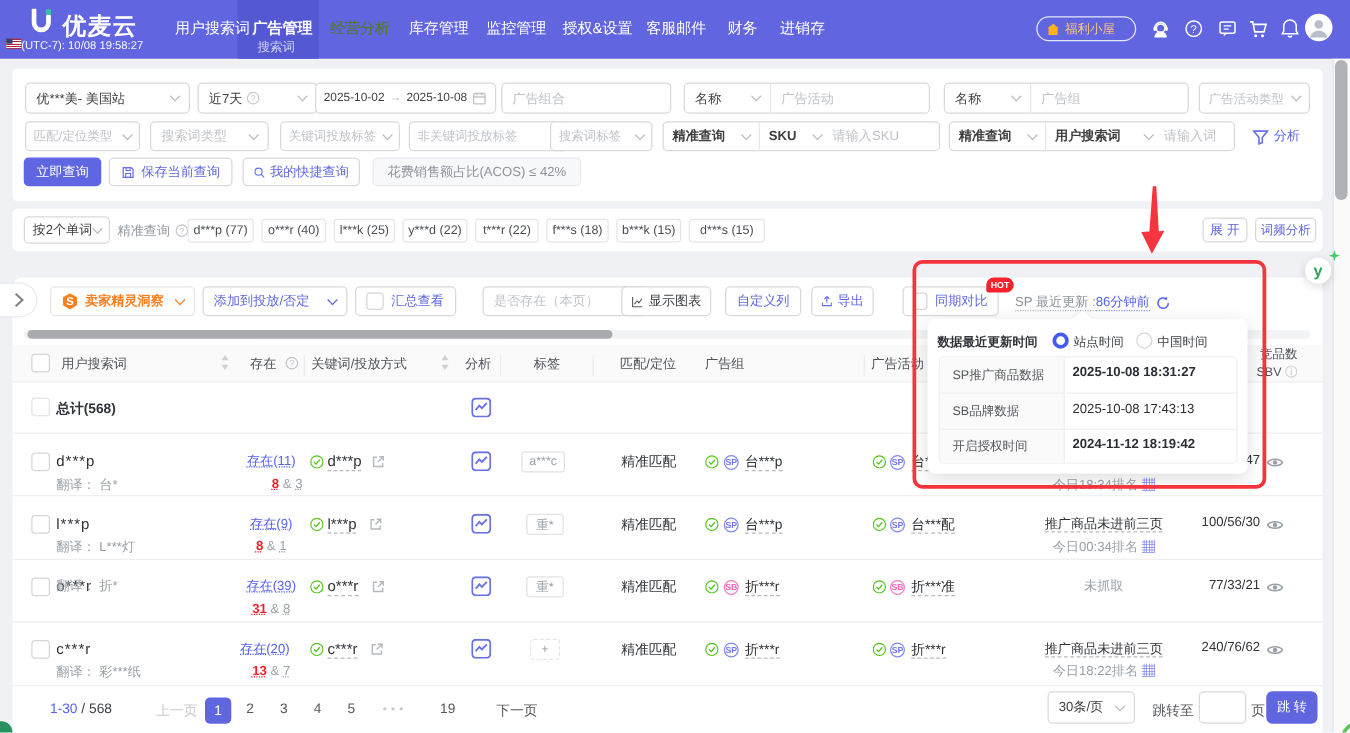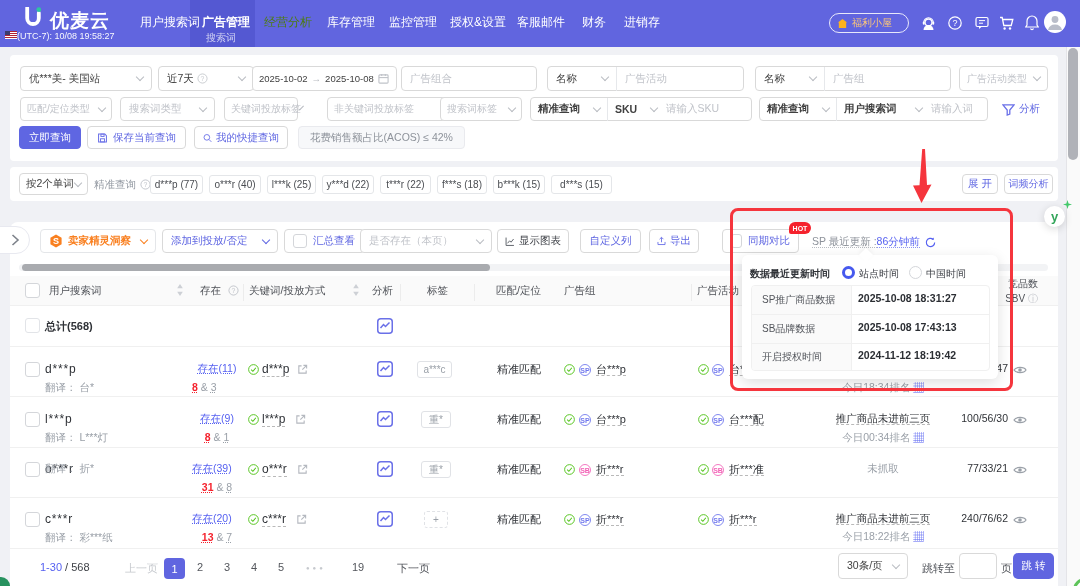--- a/index.html
+++ b/index.html
@@ -116,21 +116,21 @@
 </div>
 <div class="bx" style="left:755px;top:66px;width:196px;height:25px;padding:0">
  <span style="display:flex;align-items:center;padding:0 8px;width:68px">名称<span class="sp"></span><span class="car"></span></span>
  <span style="width:1px;height:24px;background:#e6e8eb"></span>
  <span class="ph" style="padding:0 8px">广告组</span>
 </div>
 <div class="bx ph" style="left:959px;top:66px;width:89px;height:25px;padding:0 7px;font-size:10px">广告活动类型<span class="sp"></span><span class="car"></span></div>
 
 <div class="bx ph" style="left:20px;top:97px;width:92px;height:24px;padding:0 6px;font-size:10px">匹配/定位类型<span class="sp"></span><span class="car"></span></div>
 <div class="bx ph" style="left:120px;top:97px;width:95px;height:24px">搜索词类型<span class="sp"></span><span class="car"></span></div>
-<div class="bx ph" style="left:224px;top:97px;width:74px;height:24px;padding:0 6px;font-size:10px">关键词投放标签<span class="sp"></span><span class="car"></span></div>
+<div class="bx ph" style="left:224px;top:97px;width:96px;height:24px;padding:0 6px;font-size:10px">关键词投放标签<span class="sp"></span><span class="car"></span></div>
 <div class="bx ph" style="left:327px;top:97px;width:128px;height:24px;padding:0 6px;font-size:10px">非关键词投放标签<span class="sp"></span><span class="car"></span></div>
 <div class="bx ph" style="left:440px;top:97px;width:82px;height:24px;padding:0 6px;font-size:10px">搜索词标签<span class="sp"></span><span class="car"></span></div>
 <div class="bx" style="left:530px;top:97px;width:222px;height:24px;padding:0">
  <span style="display:flex;align-items:center;padding:0 7px;width:76px;font-weight:bold">精准查询<span class="sp"></span><span class="car"></span></span>
  <span style="width:1px;height:23px;background:#e6e8eb"></span>
  <span style="display:flex;align-items:center;padding:0 7px;width:56px;font-weight:bold">SKU<span class="sp"></span><span class="car"></span></span>
  <span class="ph" style="padding:0 2px">请输入SKU</span>
 </div>
 <div class="bx" style="left:759px;top:97px;width:229px;height:24px;padding:0">
  <span style="display:flex;align-items:center;padding:0 7px;width:76px;font-weight:bold">精准查询<span class="sp"></span><span class="car"></span></span>
@@ -203,21 +203,21 @@
 </div>
 <div class="bx" style="left:162px;top:229px;width:116px;height:24px;padding:0 8px">
  <span class="pur" style="font-size:10.5px">添加到投放/否定</span>
     <span class="sp"></span>
  <span class="car" style="border-color:#5f66e2;border-width:1.5px"></span>
 </div>
 <div class="bx" style="left:284px;top:229px;width:81px;height:24px;padding:4px 8px">
  <span style="width:14px;height:14px;border:1px solid #d4d6da;border-radius:3px;background:#fff"></span>
  <span class="pur" style="margin-left:6px">汇总查看</span>
 </div>
-<div class="bx ph" style="left:360px;top:229px;width:132px;height:24px">是否存在（本页）<span class="sp"></span><span class="car"></span></div>
+<div class="bx ph" style="left:386px;top:229px;width:132px;height:24px">是否存在（本页）<span class="sp"></span><span class="car"></span></div>
 <div class="bx" style="left:497px;top:229px;width:72px;height:24px;padding:0 7px">
  <svg width="13" height="13" viewBox="0 0 14 14">
       <path d="M1.5 1.5 v11 h11" fill="none" stroke="#585c63" stroke-width="1.3"></path>
       <path d="M3.5 9.5 L6.5 6 L8.5 8 L12 3.5" fill="none" stroke="#585c63" stroke-width="1.3"></path>
     </svg>
  <span class="dk" style="margin-left:4px">显示图表</span>
 </div>
 <div class="bx" style="left:580px;top:229px;width:61px;height:24px;justify-content:center;padding:0">
     <span class="pur">自定义列</span>
   </div>
@@ -275,21 +275,21 @@
 <svg class="anic" style="left:377px;top:318px" viewBox="0 0 16 16">
     <rect x="0.75" y="0.75" width="14.5" height="14.5" rx="3" fill="none" stroke="#6a70e8" stroke-width="1.5"></rect>
     <path d="M3.5 10 L6.5 6.5 L8.5 8.5 L12.5 4.5" fill="none" stroke="#6a70e8" stroke-width="1.5"></path>
   </svg>
 <div class="hline" style="top:346px"></div>
 
 <div class="cb" style="left:25px;top:362px"></div>
 <div class="abs t13" style="left:45px;top:362px;color:#2f3237;font-size:12px;letter-spacing:0.8px">d***p</div>
 <div class="abs t12" style="left:45px;top:381px;color:#9aa0a8">翻译： 台*</div>
 <div class="abs t12" style="left:192px;top:362px;width:50px;text-align:center"><span class="lnk" style="text-decoration:underline dotted">存在(11)</span></div>
-<div class="abs t12" style="left:192px;top:381px;width:50px;text-align:left"><span style="color:#f5222d;font-weight:bold;text-decoration:underline dotted">8</span><span style="color:#9aa0a8"> &amp; </span><span style="color:#9aa0a8;text-decoration:underline dotted">3</span></div>
+<div class="abs t12" style="left:192px;top:381px;width:50px;text-align:right"><span style="color:#f5222d;font-weight:bold;text-decoration:underline dotted">8</span><span style="color:#9aa0a8"> &amp; </span><span style="color:#9aa0a8;text-decoration:underline dotted">3</span></div>
 <svg class="gchk" width="11" height="11" style="left:248px;top:364px;width:11px;height:11px" viewBox="0 0 14 14">
     <circle cx="7" cy="7" r="6.2" fill="none" stroke="#52c41a" stroke-width="1.2"></circle>
     <path d="M4 7.2 L6.2 9.3 L10 4.8" fill="none" stroke="#52c41a" stroke-width="1.3"></path>
   </svg>
 <div class="abs t13" style="left:262px;top:362px;color:#2f3237;font-size:12px"><span class="du">d***p</span></div>
 <svg class="abs" style="left:297px;top:364px" width="11" height="11" viewBox="0 0 12 12">
     <path d="M5 2 H2 V10 H10 V7" fill="none" stroke="#b4b8bf" stroke-width="1.2"></path>
     <path d="M7 1.5 H10.5 V5 M10.5 1.5 L5.8 6.2" fill="none" stroke="#b4b8bf" stroke-width="1.2"></path>
   </svg>
 <svg class="anic" style="left:377px;top:361px" viewBox="0 0 16 16">
@@ -355,21 +355,21 @@
 <div class="abs t13" style="left:908px;top:412px;width:100px;text-align:right;color:#2f3237;font-size:10.5px">100/56/30</div>
 <svg class="eye" style="left:1013px;top:413px" viewBox="0 0 14 14">
     <path d="M1 7 C3 3.6 11 3.6 13 7 C11 10.4 3 10.4 1 7 Z" fill="none" stroke="#9aa0a8" stroke-width="1.2"></path>
     <circle cx="7" cy="7" r="1.8" fill="#9aa0a8"></circle>
   </svg>
 <div class="hline" style="top:447px"></div>
 
 <div class="cb" style="left:25px;top:462px"></div>
 <div class="abs t13" style="left:45px;top:462px;color:#2f3237;font-size:12px;letter-spacing:0.8px">o***r</div>
 <div class="abs t12" style="left:45px;top:462px;color:#9aa0a8">翻译： 折*</div>
-<div class="abs t12" style="left:192px;top:462px;width:50px;text-align:left"><span class="lnk" style="text-decoration:underline dotted">存在(39)</span></div>
+<div class="abs t12" style="left:192px;top:462px;width:50px;text-align:center"><span class="lnk" style="text-decoration:underline dotted">存在(39)</span></div>
 <div class="abs t12" style="left:192px;top:481px;width:50px;text-align:center"><span style="color:#f5222d;font-weight:bold;text-decoration:underline dotted">31</span><span style="color:#9aa0a8"> &amp; </span><span style="color:#9aa0a8;text-decoration:underline dotted">8</span></div>
 <svg class="gchk" width="11" height="11" style="left:248px;top:464px;width:11px;height:11px" viewBox="0 0 14 14">
     <circle cx="7" cy="7" r="6.2" fill="none" stroke="#52c41a" stroke-width="1.2"></circle>
     <path d="M4 7.2 L6.2 9.3 L10 4.8" fill="none" stroke="#52c41a" stroke-width="1.3"></path>
   </svg>
 <div class="abs t13" style="left:262px;top:462px;color:#2f3237;font-size:12px"><span class="du">o***r</span></div>
 <svg class="abs" style="left:297px;top:464px" width="11" height="11" viewBox="0 0 12 12">
     <path d="M5 2 H2 V10 H10 V7" fill="none" stroke="#b4b8bf" stroke-width="1.2"></path>
     <path d="M7 1.5 H10.5 V5 M10.5 1.5 L5.8 6.2" fill="none" stroke="#b4b8bf" stroke-width="1.2"></path>
   </svg>
@@ -477,20 +477,20 @@
 <div class="abs" style="left:909px;top:266px;width:13px;height:13px;border-radius:50%;border:1px solid #d4d6da;background:#fff"></div>
 <div class="abs" style="left:926px;top:267px;font-size:10px;color:#3c3f45">中国时间</div>
 <div class="abs" style="left:751px;top:285px;width:239px;height:86px;border:1px solid #f0f0f0;border-radius:4px;overflow:hidden">
  <div style="position:absolute;left:0;top:0;width:100px;height:86px;background:#fafafa;border-right:1px solid #f0f0f0"></div>
  <div style="position:absolute;left:0;top:28.3px;width:239px;height:1px;background:#f0f0f0"></div>
  <div style="position:absolute;left:0;top:57px;width:239px;height:1px;background:#f0f0f0"></div>
  <div style="position:absolute;left:10px;top:7px;font-size:10px;color:#53565c">SP推广商品数据</div>
  <div style="position:absolute;left:10px;top:36px;font-size:10px;color:#53565c">SB品牌数据</div>
  <div style="position:absolute;left:10px;top:64px;font-size:10px;color:#53565c">开启授权时间</div>
  <div style="position:absolute;left:106px;top:6px;font-size:10.5px;color:#2b2e33;font-weight:bold">2025-10-08 18:31:27</div>
- <div style="position:absolute;left:106px;top:35px;font-size:10.5px;color:#2b2e33;font-weight:bold">2025-10-08 17:43:13</div>
+ <div style="position:absolute;left:106px;top:35px;font-size:10.5px;color:#2b2e33;font-weight:normal">2025-10-08 17:43:13</div>
  <div style="position:absolute;left:106px;top:63px;font-size:10.5px;color:#2b2e33;font-weight:bold">2024-11-12 18:19:42</div>
 </div>
 
 <div class="abs" style="left:730px;top:208px;width:283px;height:183px;border:3px solid #f5353d;border-radius:8px"></div>
 <svg class="abs" style="left:908px;top:147px" width="28" height="58" viewBox="0 0 28 58">
  <path d="M14.2 2 L17 2 L19 38 L23.5 37.5 L13.5 56 L5 38.5 L11.5 38.2 Z" fill="#f5353d"></path>
 </svg>
 
 </body></html>

